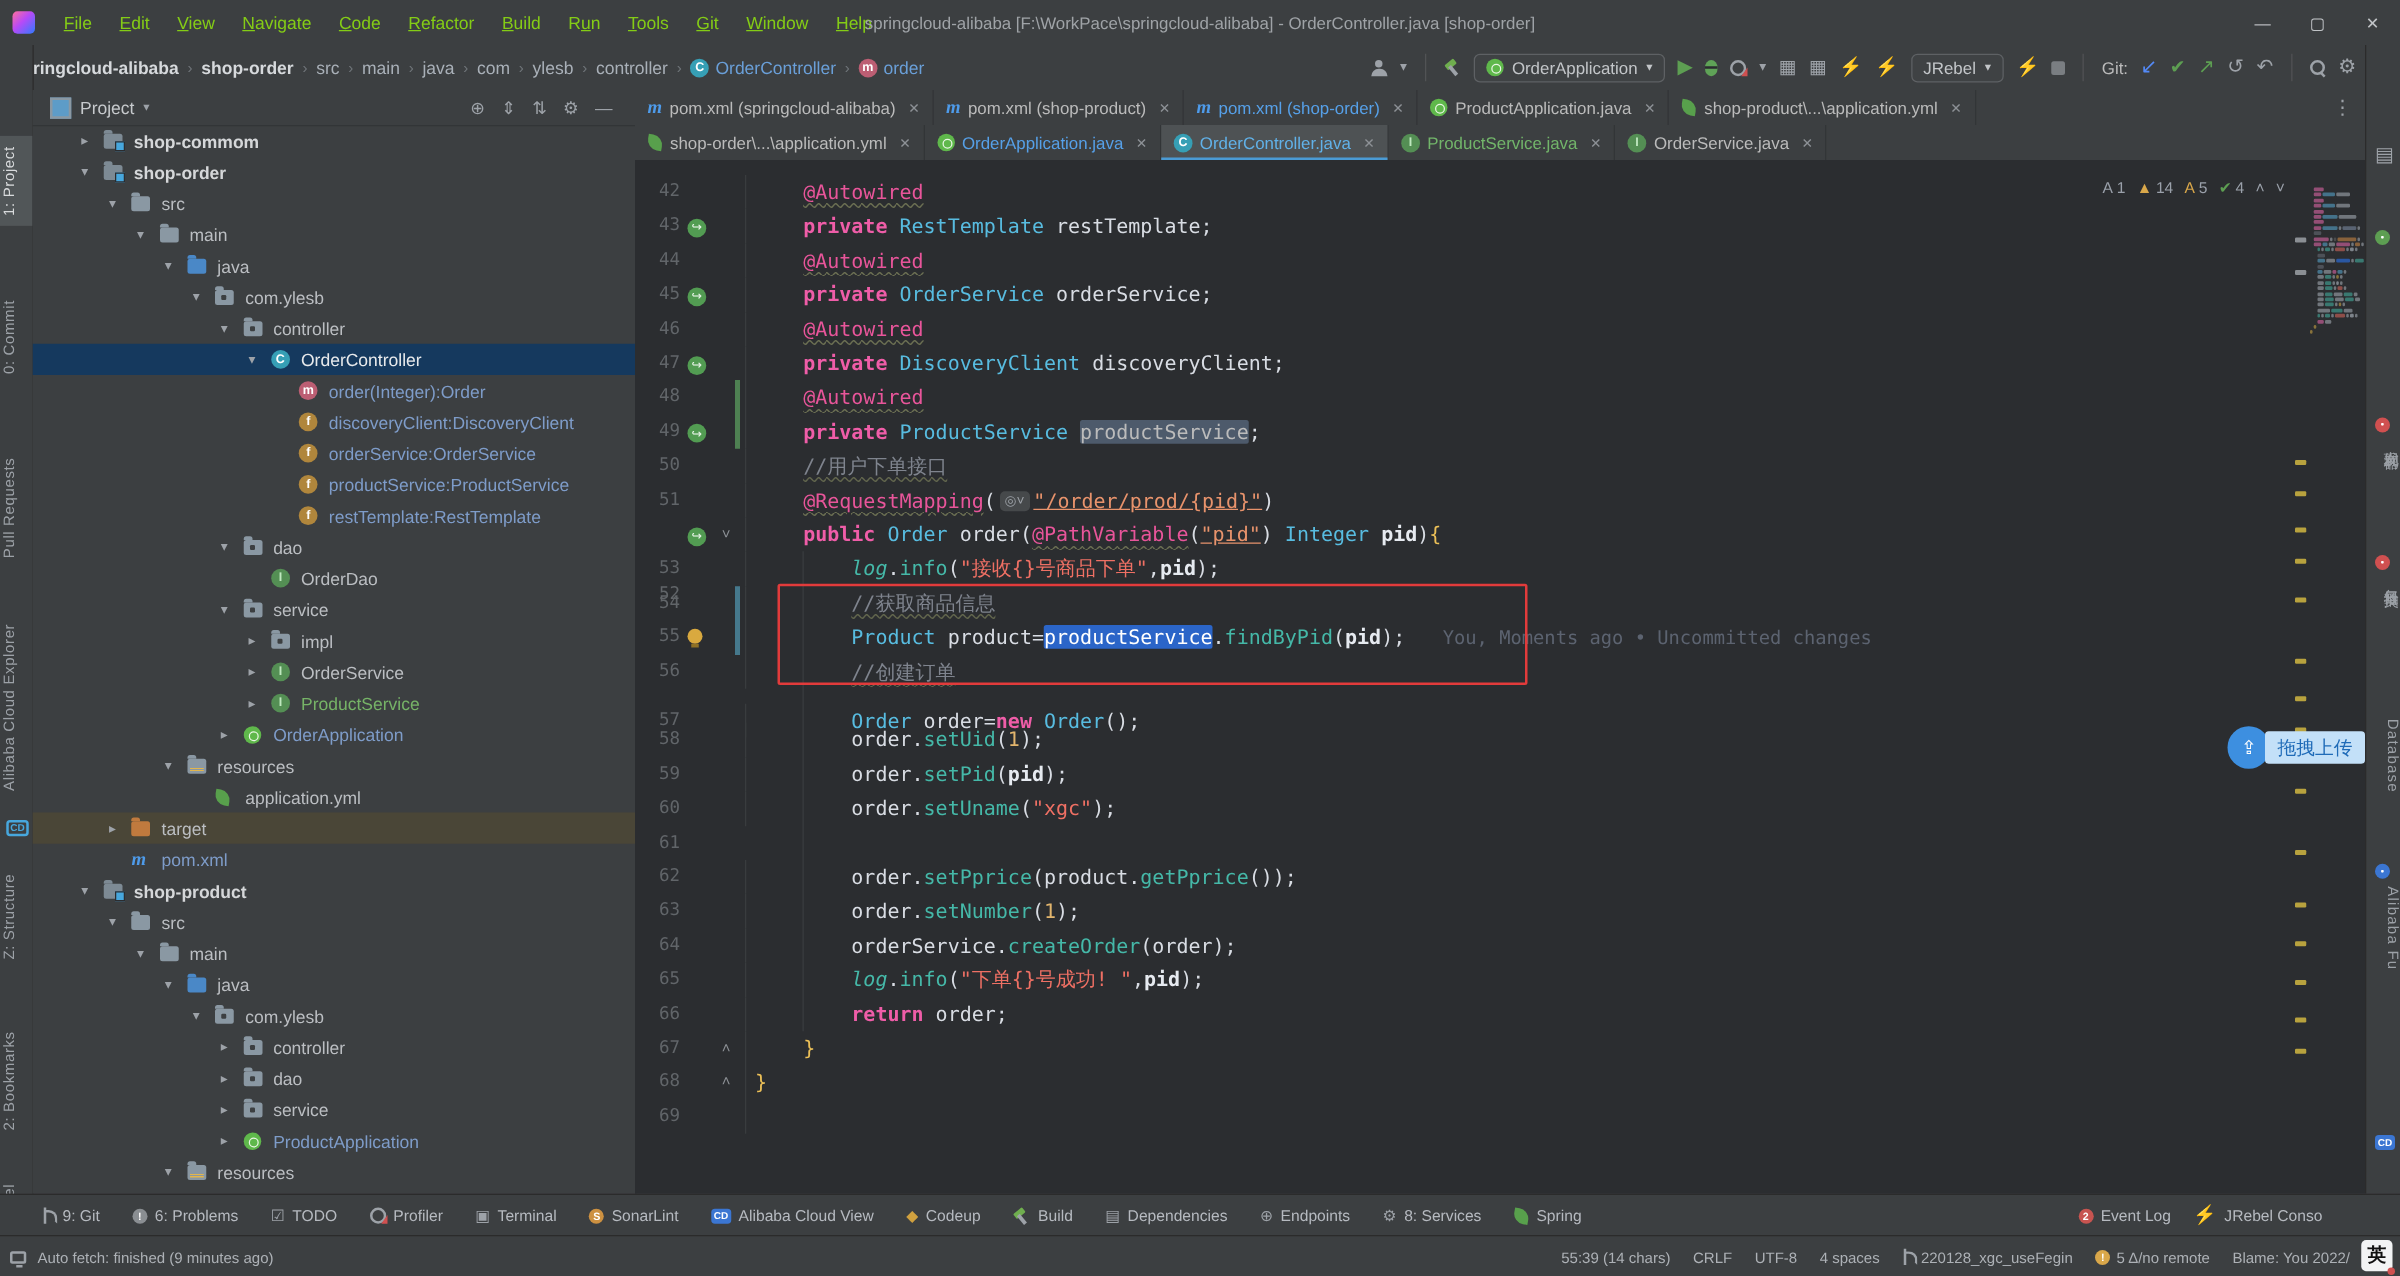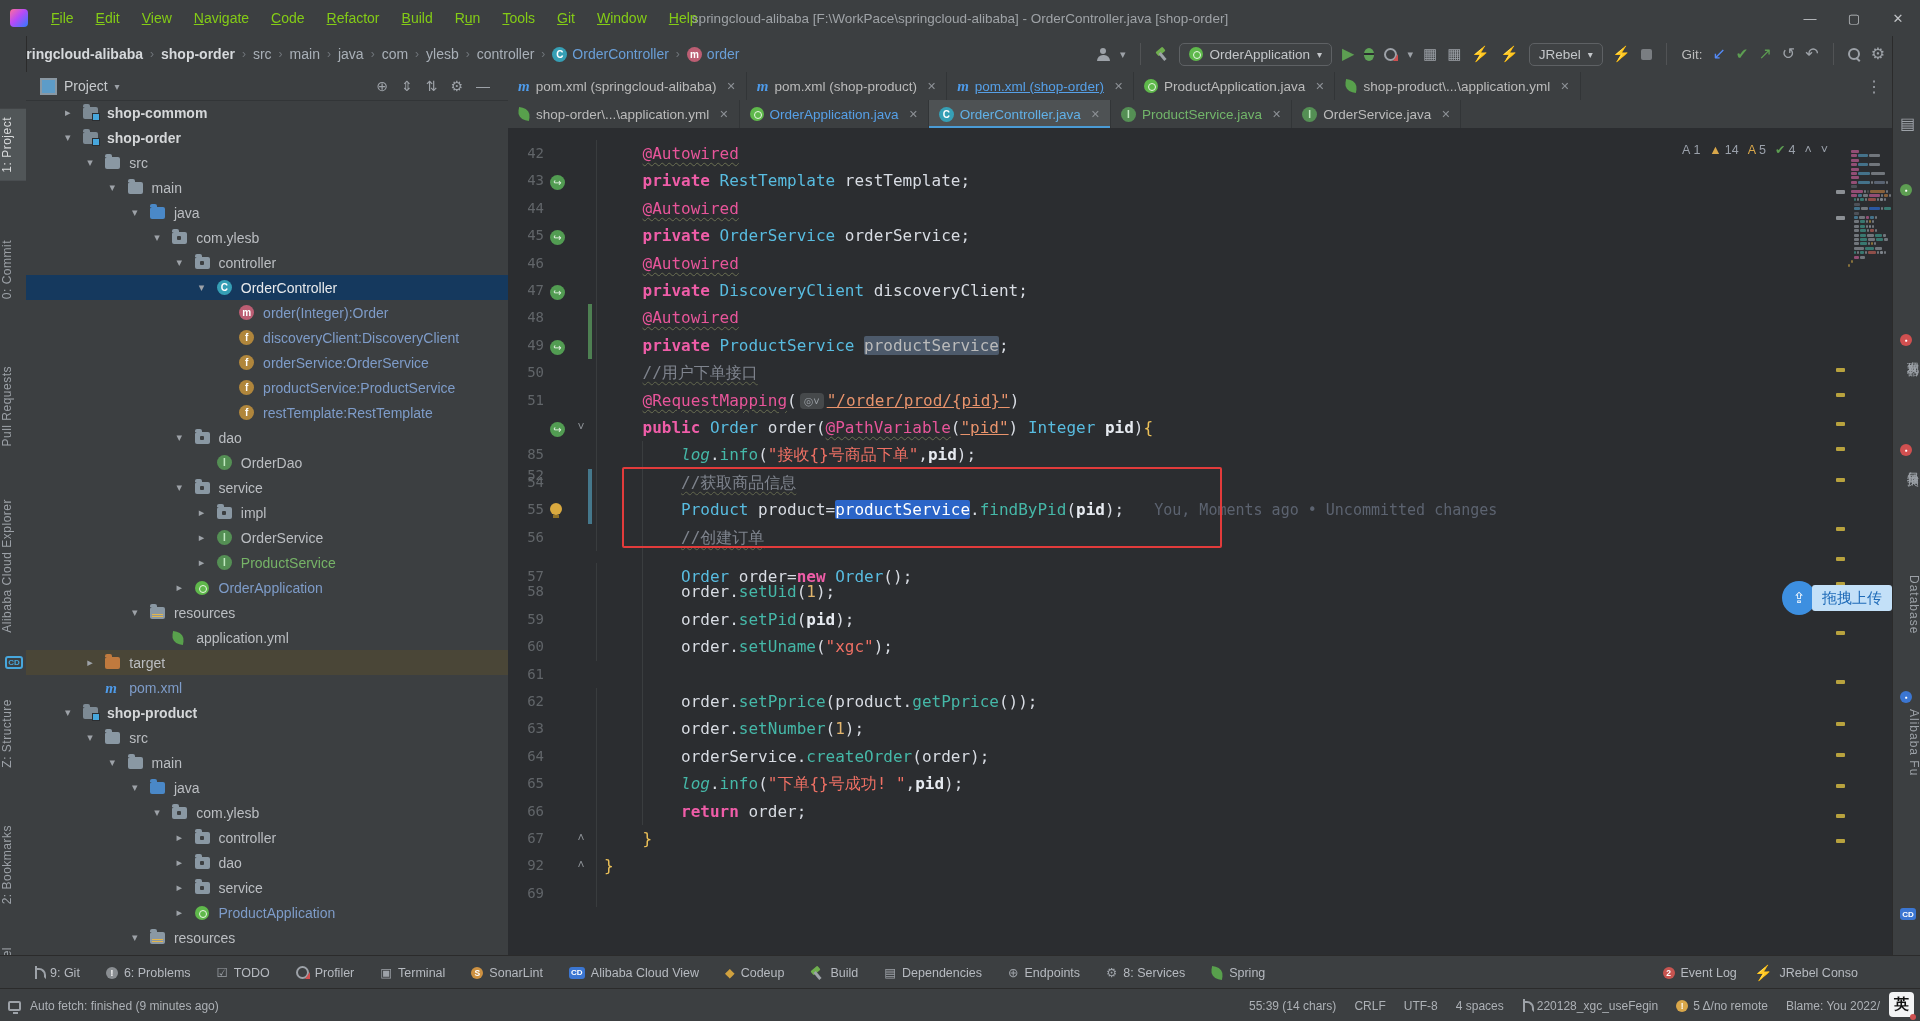--- a/index.html
+++ b/index.html
@@ -480,21 +480,21 @@
         <span>pom.xml (springcloud-alibaba)</span>
         <span class="x">✕</span>
       </div>
       <div class="tab">
         <span class="ic ic-maven">m</span>
         <span>pom.xml (shop-product)</span>
         <span class="x">✕</span>
       </div>
       <div class="tab">
         <span class="ic ic-maven">m</span>
-        <span style="color: rgb(86, 160, 232); text-decoration: underline;">pom.xml (shop-order)</span>
+        <span style="color: rgb(86, 160, 232);">pom.xml (shop-order)</span>
         <span class="x">✕</span>
       </div>
       <div class="tab">
         <span class="ic ic-boot"></span>
         <span>ProductApplication.java</span>
         <span class="x">✕</span>
       </div>
       <div class="tab">
         <span class="ic ic-leaf"></span>
         <span>shop-product\...\application.yml</span>
@@ -580,21 +580,21 @@
         <div class="lnum" style="line-height: 27.4px;">51</div>
         <div class="ctext" style="line-height: 27.4px; height: 27.4px; padding-left: 45.53px;"><span class="an">@RequestMapping</span><span class="p">(</span><span class="inlay">◎˅</span><span class="su">"/order/prod/{pid}"</span><span class="p">)</span></div>
       </div>
       <div class="cline" style="top: 286px; height: 27.4px;">
         <div class="lnum" style="line-height: 27.4px; margin-top: 48px;">52</div>
         <span class="gslot"><span class="ic ic-bean">↪</span></span>
         <span class="fslot" style="line-height: 27.4px;">˅</span>
         <div class="ctext" style="line-height: 27.4px; height: 27.4px; padding-left: 45.53px;"><span class="k">public </span><span class="t">Order</span><span class="p"> order(</span><span class="an">@PathVariable</span><span class="p">(</span><span class="su">"pid"</span><span class="p">) </span><span class="t">Integer</span><span class="bo"> pid</span><span class="p">)</span><span class="br">{</span></div>
       </div>
       <div class="cline" style="top: 313.4px; height: 27.4px;">
-        <div class="lnum" style="line-height: 27.4px;">85</div>
+        <div class="lnum" style="line-height: 27.4px;">53</div>
         <div class="ctext" style="line-height: 27.4px; height: 27.4px; padding-left: 84.06px;"><span class="lg">log</span><span class="p">.</span><span class="me">info</span><span class="p">(</span><span class="s">"接收{}号商品下单"</span><span class="p">,</span><span class="bo">pid</span><span class="p">);</span></div>
       </div>
       <div class="cline" style="top: 340.8px; height: 27.4px;">
         <div class="lnum" style="line-height: 27.4px;">54</div>
         <div class="chbar teal" style="height: 27.4px;"></div>
         <div class="ctext" style="line-height: 27.4px; height: 27.4px; padding-left: 84.06px;"><span class="c">//获取商品信息</span></div>
       </div>
       <div class="cline" style="top: 368.2px; height: 27.4px;">
         <div class="lnum" style="line-height: 27.4px;">55</div>
         <div class="chbar teal" style="height: 27.4px;"></div>
@@ -643,21 +643,21 @@
       <div class="cline" style="top: 669.6px; height: 27.4px;">
         <div class="lnum" style="line-height: 27.4px;">66</div>
         <div class="ctext" style="line-height: 27.4px; height: 27.4px; padding-left: 84.06px;"><span class="k">return</span><span class="p"> order;</span></div>
       </div>
       <div class="cline" style="top: 697px; height: 27.4px;">
         <div class="lnum" style="line-height: 27.4px;">67</div>
         <span class="fslot" style="line-height: 27.4px;">˄</span>
         <div class="ctext" style="line-height: 27.4px; height: 27.4px; padding-left: 45.53px;"><span class="br">}</span></div>
       </div>
       <div class="cline" style="top: 724.4px; height: 27.4px;">
-        <div class="lnum" style="line-height: 27.4px;">92</div>
+        <div class="lnum" style="line-height: 27.4px;">68</div>
         <span class="fslot" style="line-height: 27.4px;">˄</span>
         <div class="ctext" style="line-height: 27.4px; height: 27.4px; padding-left: 7px;"><span class="br">}</span></div>
       </div>
       <div class="cline" style="top: 751.8px; height: 27.4px;">
         <div class="lnum" style="line-height: 27.4px;">69</div>
         <div class="ctext" style="line-height: 27.4px; height: 27.4px; padding-left: 7px;"></div>
       </div>
       <div id="red-box" style="left: 114px; top: 339px; width: 596px; height: 77px;"></div>
       <div id="inspections" style="right: 64px; top: 14px;">
         <span class="insp-item">

